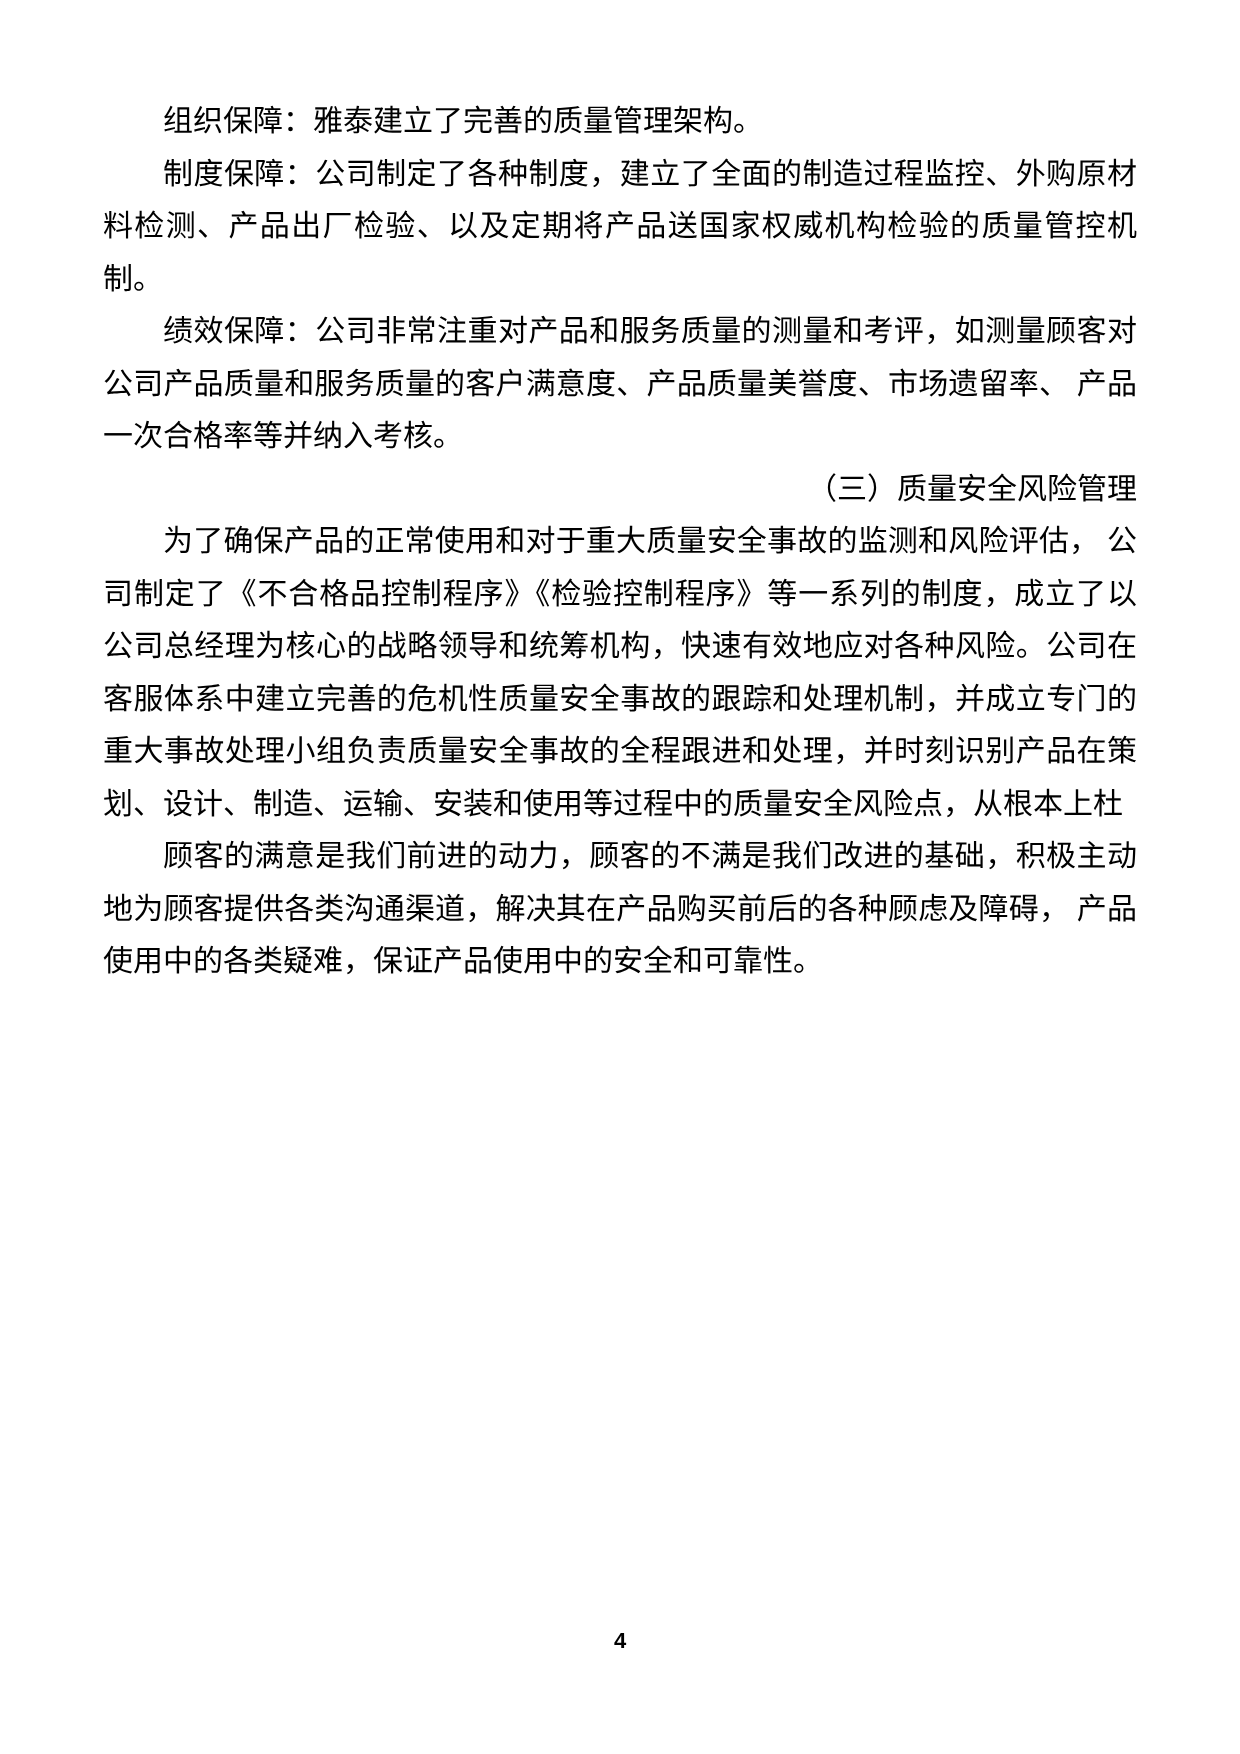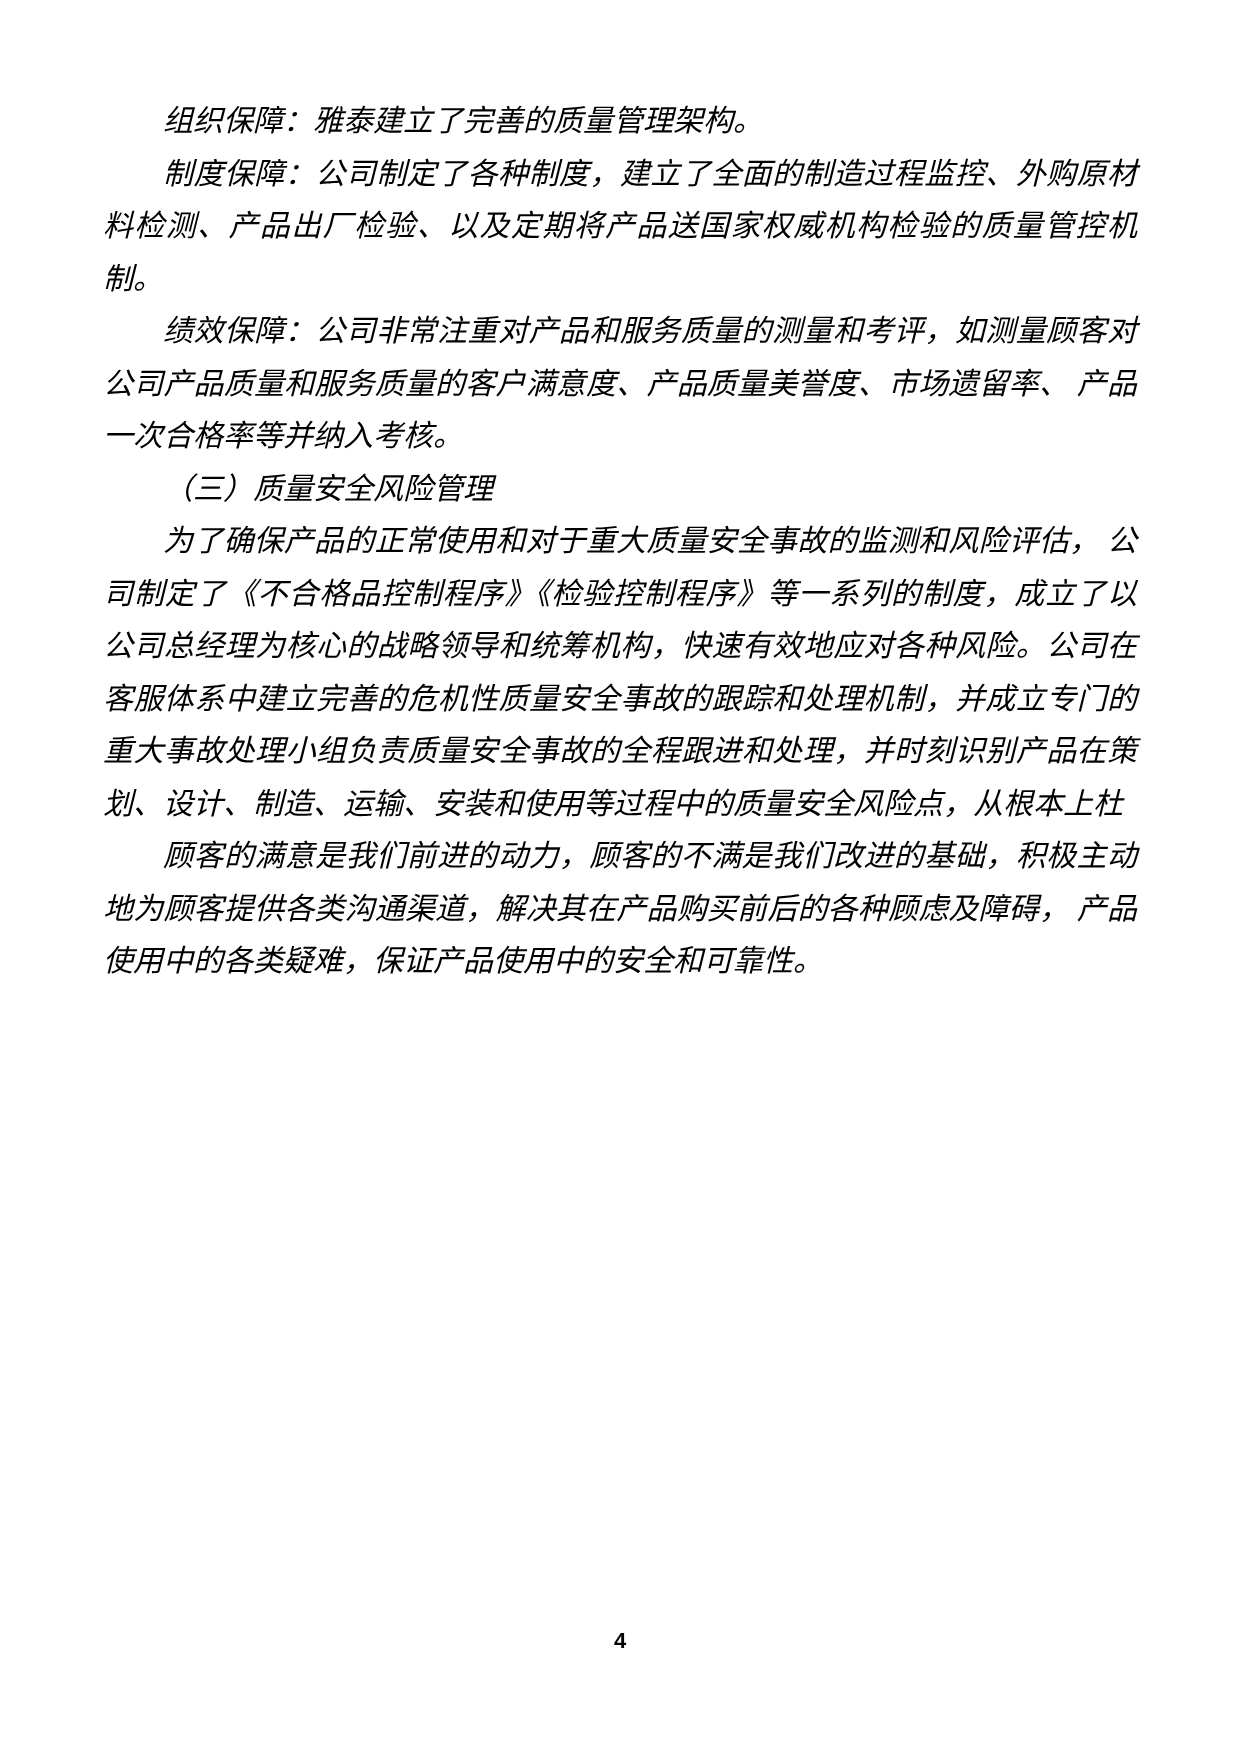--- a/index.html
+++ b/index.html
@@ -19,29 +19,28 @@
   }
   .content {
     position: absolute;
     left: 103px;
     top: 95px;
     width: 1034px;
     font-size: 30px;
     line-height: 52.5px;
     text-align: justify;
     text-justify: inter-ideograph;
-    font-style: italic;
   }
   .para {
     margin: 0;
     padding: 0;
     text-indent: 2em;
   }
   .heading {
-    text-align: left;
+    text-align: right;
   }
   .footer {
     position: absolute;
     left: 0;
     top: 1628px;
     width: 100%;
     text-align: center;
   }
   .page-num {
     font-family: "Liberation Sans", "DejaVu Sans", sans-serif;

